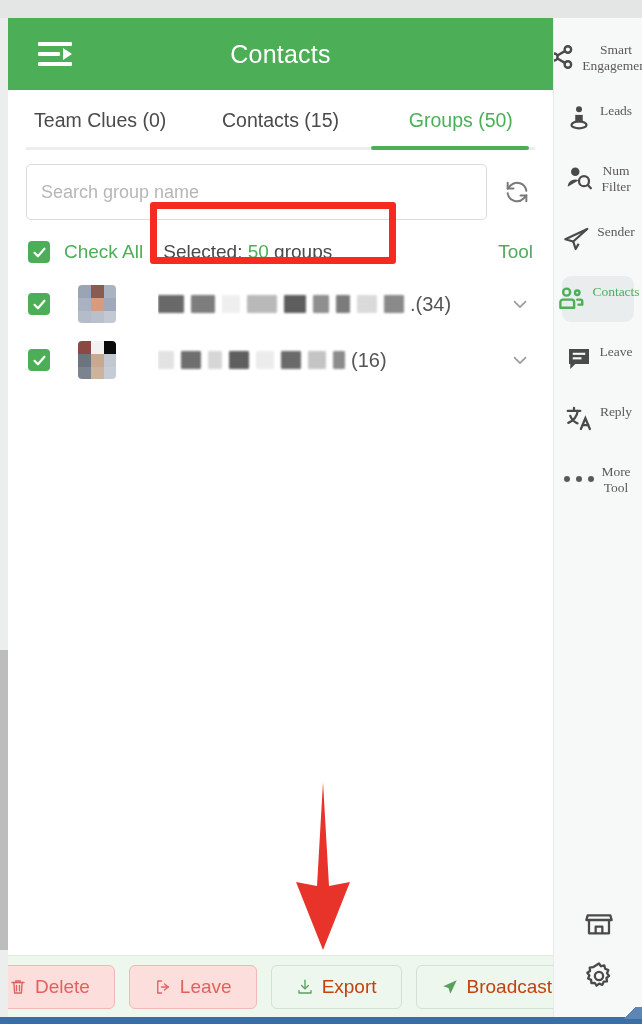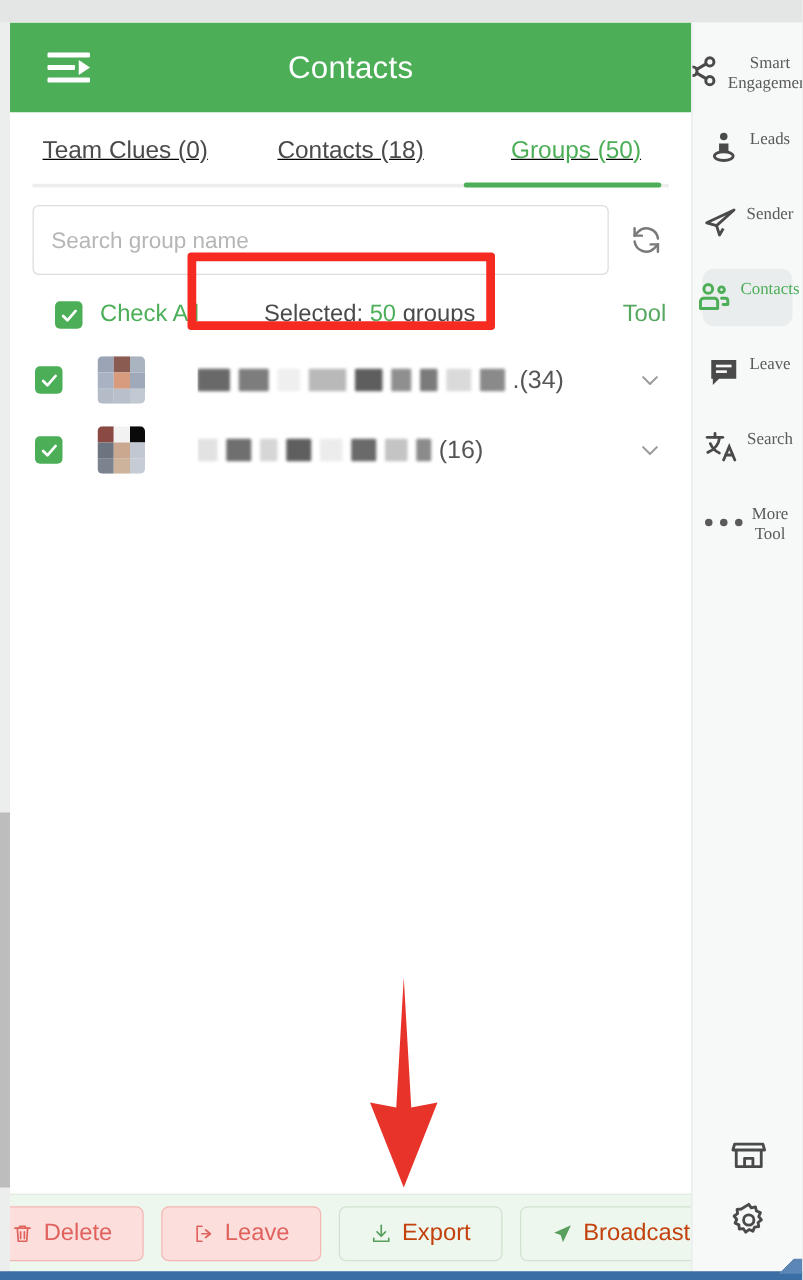--- a/index.html
+++ b/index.html
@@ -96,21 +96,20 @@
     letter-spacing: 0.2px;
   }
 
   
   .tabs {
     position: relative;
     display: flex;
     height: 60px;
     background: #ffffff;
     padding: 0 2px;
-    text-decoration: underline;
   }
   .tab {
     flex: 1;
     display: flex;
     align-items: center;
     justify-content: center;
     font-size: 19.5px;
     color: #4a4a4a;
     cursor: pointer;
     position: relative;
@@ -157,21 +156,21 @@
     display: flex;
     align-items: center;
     justify-content: center;
     cursor: pointer;
   }
 
   
   .select-row {
     display: flex;
     align-items: center;
-    padding: 8px 20px 8px 36px;
+    padding: 8px 20px 8px 20px;
     height: 48px;
     gap: 14px;
   }
   .cbox {
     width: 22px; height: 22px;
     border-radius: 4px;
     background: #4caf58;
     display: flex;
     align-items: center;
     justify-content: center;
@@ -182,21 +181,21 @@
   .check-all-label {
     font-size: 19px;
     color: #4caf58;
     cursor: pointer;
     white-space: nowrap;
   }
   .selected-text {
     flex: 1;
     font-size: 19px;
     color: #4a4a4a;
-    margin-left: 38px;
+    margin-left: 6px;
     white-space: nowrap;
   }
   .selected-text .count { color: #4caf58; }
   .fold-label {
     font-size: 19px;
     color: #55a85f;
     cursor: pointer;
   }
 
   
@@ -383,21 +382,21 @@
         <span class="bar b1"></span>
         <span class="bar b2"></span>
         <span class="bar b3"></span>
         <span class="arrow"></span>
       </div>
       <div class="app-title">Contacts</div>
     </div>
 
     <div class="tabs">
       <div class="tab">Team Clues (0)</div>
-      <div class="tab">Contacts (18)</div>
+      <div class="tab">Contacts (15)</div>
       <div class="tab active">Groups (50)</div>
       <div class="tabs-rule"></div>
       <div class="tab-underline"></div>
     </div>
 
     <div class="search-row">
       <input class="search-input" type="text" placeholder="Search group name" style="">
       <div class="refresh-btn">
         <svg width="28" height="28" viewBox="0 0 24 24" fill="none" stroke="#7a7a7a" stroke-width="1.7" stroke-linecap="round">
           <path d="M20 11a8 8 0 0 0-13.6-4.6L4 9"></path>
@@ -572,20 +571,31 @@
       <span class="rail-icon">
         <svg width="30" height="30" viewBox="0 0 24 24" fill="none" stroke="#4a4a4a" stroke-width="1.8">
           <circle cx="12" cy="5" r="2.4" fill="#4a4a4a" stroke="none"></circle>
           <path d="M9 9.5h6v6H9z" fill="#4a4a4a" stroke="none"></path>
           <ellipse cx="12" cy="17.5" rx="6" ry="2.8"></ellipse>
         </svg>
       </span>
       <span class="rail-label">Leads</span>
     </div>
 
+    <div class="rail-item">
+      <span class="rail-icon">
+        <svg width="30" height="30" viewBox="0 0 24 24" fill="none" stroke="#4a4a4a" stroke-width="1.8">
+          <circle cx="9" cy="7" r="3.4" fill="#4a4a4a" stroke="none"></circle>
+          <path d="M3 19c0-3.5 2.7-5.8 6-5.8 1 0 2 .2 2.8.6" fill="#4a4a4a" stroke="none"></path>
+          <circle cx="16" cy="14.5" r="4"></circle>
+          <line x1="19" y1="17.6" x2="21.5" y2="20.2" stroke-linecap="round"></line>
+        </svg>
+      </span>
+      <span class="rail-label">Num Filter</span>
+    </div>
 
     <div class="rail-item">
       <span class="rail-icon">
         <svg width="30" height="30" viewBox="0 0 24 24" fill="none" stroke="#4a4a4a" stroke-width="1.8" stroke-linejoin="round">
           <path d="M21 4L3.5 12.2l6.3 1.8L21 4z"></path>
           <path d="M9.8 14l1.9 6 2.4-4.2"></path>
         </svg>
       </span>
       <span class="rail-label">Sender</span>
     </div>
@@ -617,21 +627,21 @@
       <span class="rail-icon">
         <svg width="30" height="30" viewBox="0 0 24 24" fill="none" stroke="#4a4a4a" stroke-width="1.8" stroke-linecap="round">
           <line x1="3" y1="5.5" x2="13" y2="5.5"></line>
           <line x1="8" y1="3" x2="8" y2="5.5"></line>
           <path d="M11 5.5c-.6 4.5-3.8 8-7.6 9.6"></path>
           <path d="M5 9.5c1.2 3 3.3 5 5.8 6"></path>
           <path d="M13.5 20l3.6-8.6 3.6 8.6"></path>
           <line x1="15" y1="16.8" x2="19.3" y2="16.8"></line>
         </svg>
       </span>
-      <span class="rail-label">Search</span>
+      <span class="rail-label">Reply</span>
     </div>
 
 
     <div class="rail-item">
       <span class="rail-icon dots">
         <i></i>
           <i></i>
           <i></i>
       </span>
       <span class="rail-label">More Tool</span>

